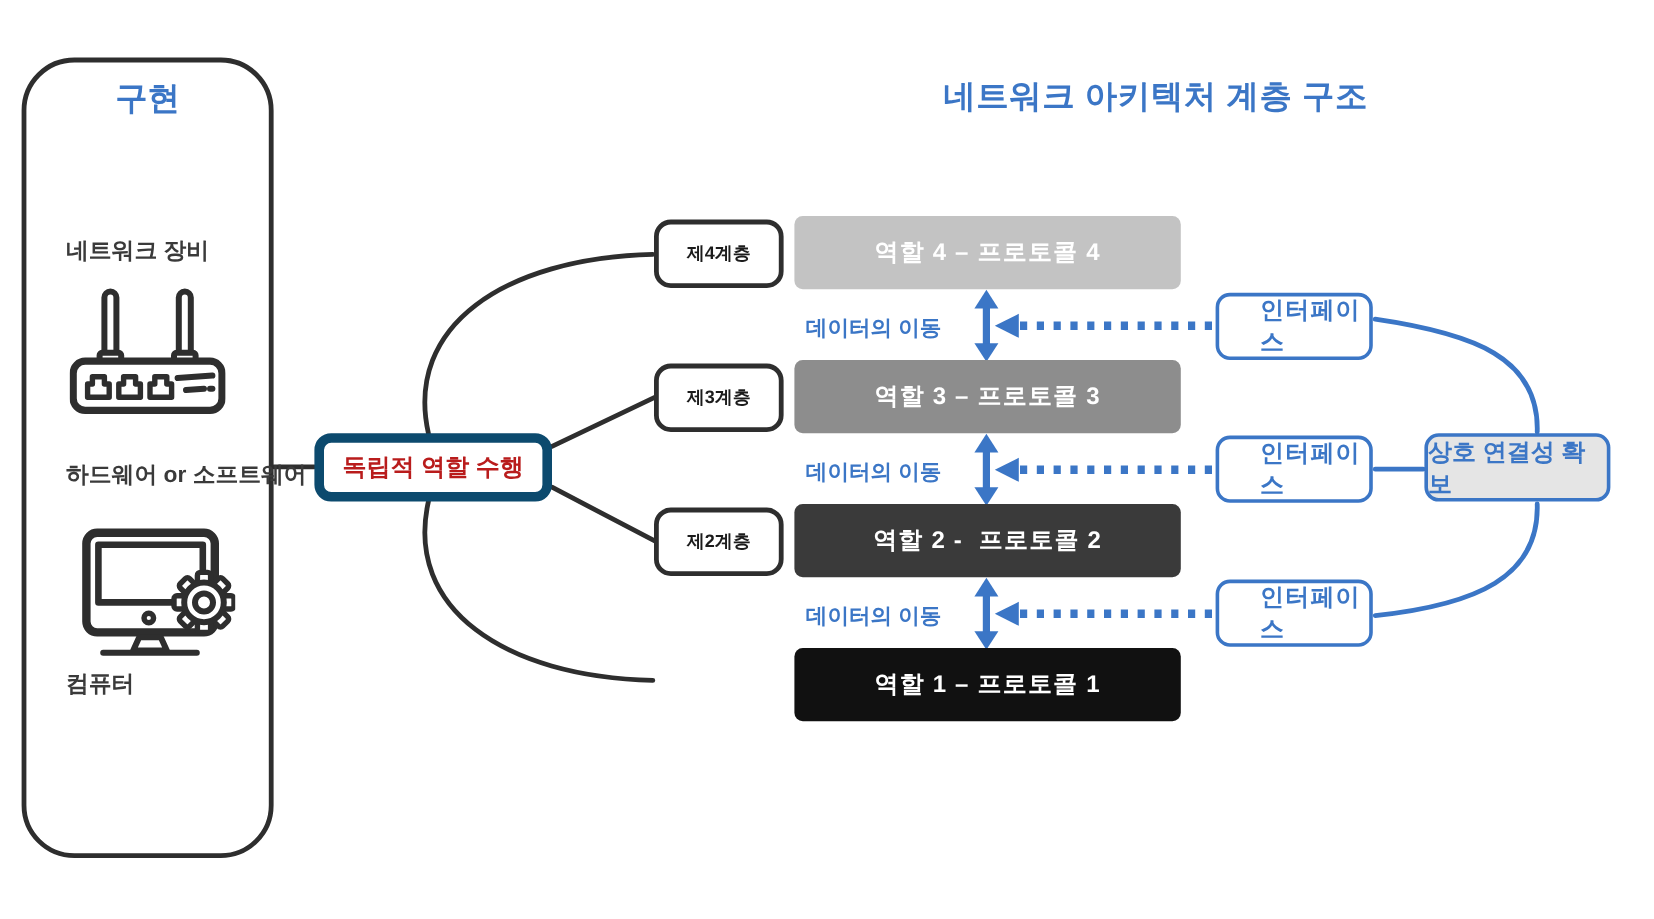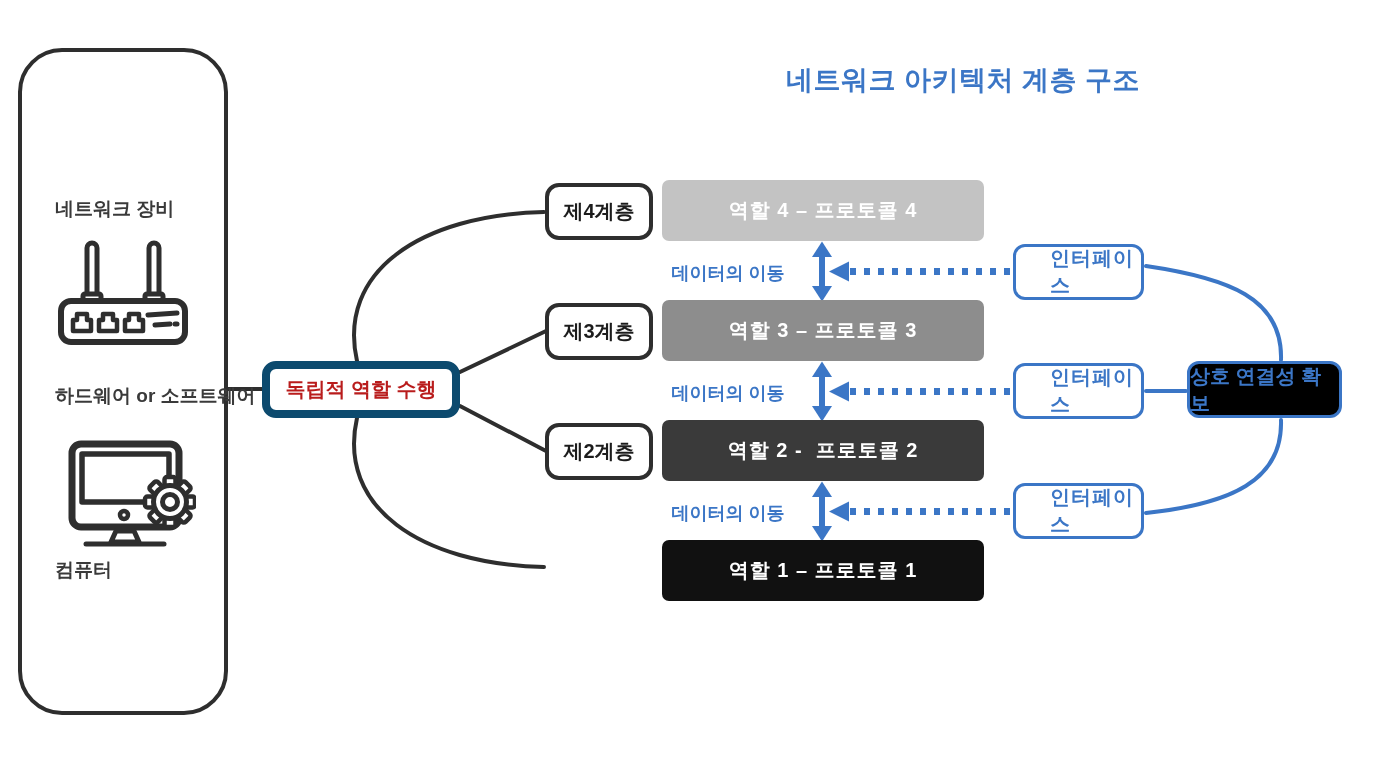--- a/index.html
+++ b/index.html
@@ -20,39 +20,39 @@
 
   
   .main-title{left:480px;top:62px;width:660px;text-align:right;font-size:27px;font-weight:bold;color:#3b76c6;letter-spacing:0.5px;}
 
   
   .hub-box{left:262px;top:361px;width:198px;height:57px;border:8px solid #0c4a6e;border-radius:14px;background:#fff;
            display:flex;align-items:center;justify-content:center;font-size:20px;font-weight:bold;color:#b91c1c;}
 
   
   .tier{left:545px;width:108px;height:57px;border:4px solid #2e2e2e;border-radius:14px;background:#fff;
-        display:flex;align-items:center;justify-content:center;font-size:20px;font-weight:bold;color:#1c1c1c;}
+        display:flex;align-items:center;justify-content:center;font-size:15px;font-weight:bold;color:#1c1c1c;}
   .tier4{top:183px;} .tier3{top:303px;} .tier2{top:423px;} .tier1{top:543px;}
 
   
   .bar{left:662px;width:322px;height:61px;border-radius:7px;display:flex;align-items:center;justify-content:center;
        color:#ffffff;font-size:20px;font-weight:bold;letter-spacing:1px;white-space:pre;}
   .bar4{top:180px;} .bar3{top:300px;} .bar2{top:420px;} .bar1{top:540px;}
 
   
   .flow-label{left:660px;width:136px;text-align:center;font-size:18px;font-weight:bold;color:#3b76c6;}
   .flow1{top:261px;} .flow2{top:381px;} .flow3{top:501px;}
 
   
   .iface{left:1013px;width:131px;height:56px;border:3px solid #3b76c6;border-radius:12px;background:#fff;
          display:flex;align-items:center;justify-content:center;font-size:20px;font-weight:bold;color:#3b76c6;letter-spacing:1px;padding-left:34px;}
   .iface1{top:244px;} .iface2{top:363px;} .iface3{top:483px;}
 
   
-  .interconnect{left:1187px;top:361px;width:155px;height:57px;border:3px solid #3b76c6;border-radius:12px;background:#000000;
+  .interconnect{left:1187px;top:361px;width:155px;height:57px;border:3px solid #3b76c6;border-radius:12px;background:#e5e5e5;
          display:flex;align-items:center;justify-content:center;font-size:20px;font-weight:bold;color:#3b76c6;}
 </style>
 </head>
 <body>
 
 <div class="canvas">
 
   <svg class="wires" viewBox="0 0 1378 766">
     <g stroke="#2e2e2e" stroke-width="4" fill="none" stroke-linecap="round">
       <path d="M228,389 H262"></path>
@@ -86,20 +86,21 @@
       <line x1="850" y1="511.5" x2="1011" y2="511.5" stroke-dasharray="6 8"></line>
     </g>
     <g fill="#3b76c6" stroke="none">
       <polygon points="829,271.5 849,261.5 849,281.5"></polygon>
       <polygon points="829,391.5 849,381.5 849,401.5"></polygon>
       <polygon points="829,511.5 849,501.5 849,521.5"></polygon>
     </g>
   </svg>
 
   <div class="abs impl-panel">
+    <div class="abs impl-title">구현</div>
     <div class="abs impl-label impl-net">네트워크 장비</div>
 
     <svg class="abs router-icon" width="130" height="106" viewBox="0 0 130 106">
       <g stroke="#2e2e2e" fill="none" stroke-linecap="round" stroke-linejoin="round">
         <rect x="29" y="3" width="10" height="54" rx="5" stroke-width="5"></rect>
         <rect x="91" y="3" width="10" height="54" rx="5" stroke-width="5"></rect>
         <rect x="25" y="54" width="18" height="8" rx="2" stroke-width="5" fill="#fff"></rect>
         <rect x="87" y="54" width="18" height="8" rx="2" stroke-width="5" fill="#fff"></rect>
         <rect x="3" y="61" width="124" height="41" rx="10" stroke-width="6" fill="#fff"></rect>
         <path d="M15,91 L15,80 L19,80 L19,74 L29,74 L29,80 L33,80 L33,91 Z" stroke-width="4.5"></path>

